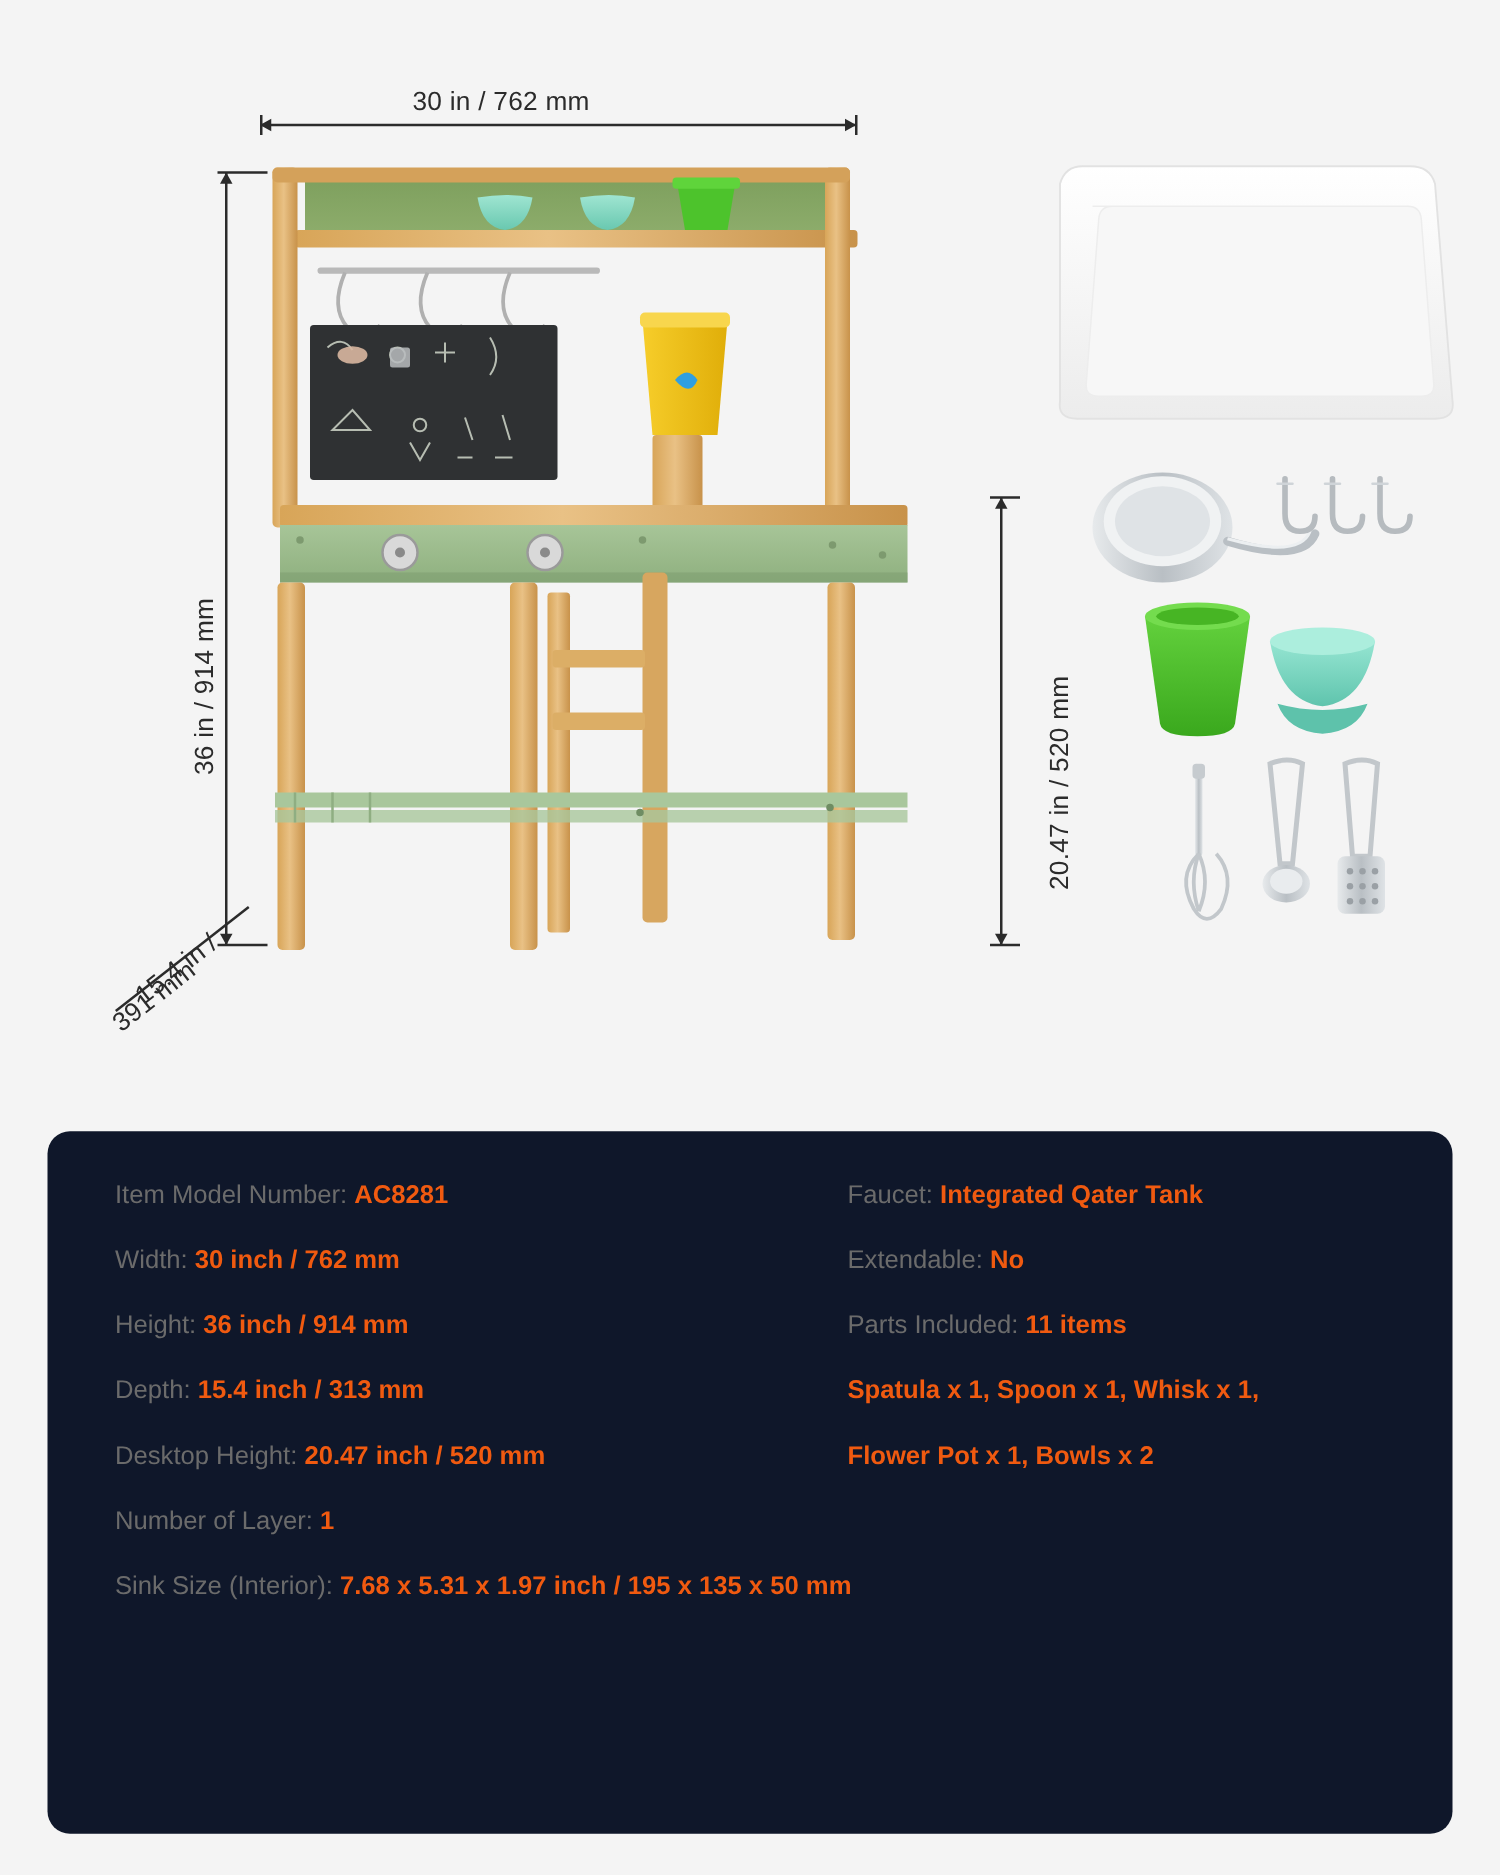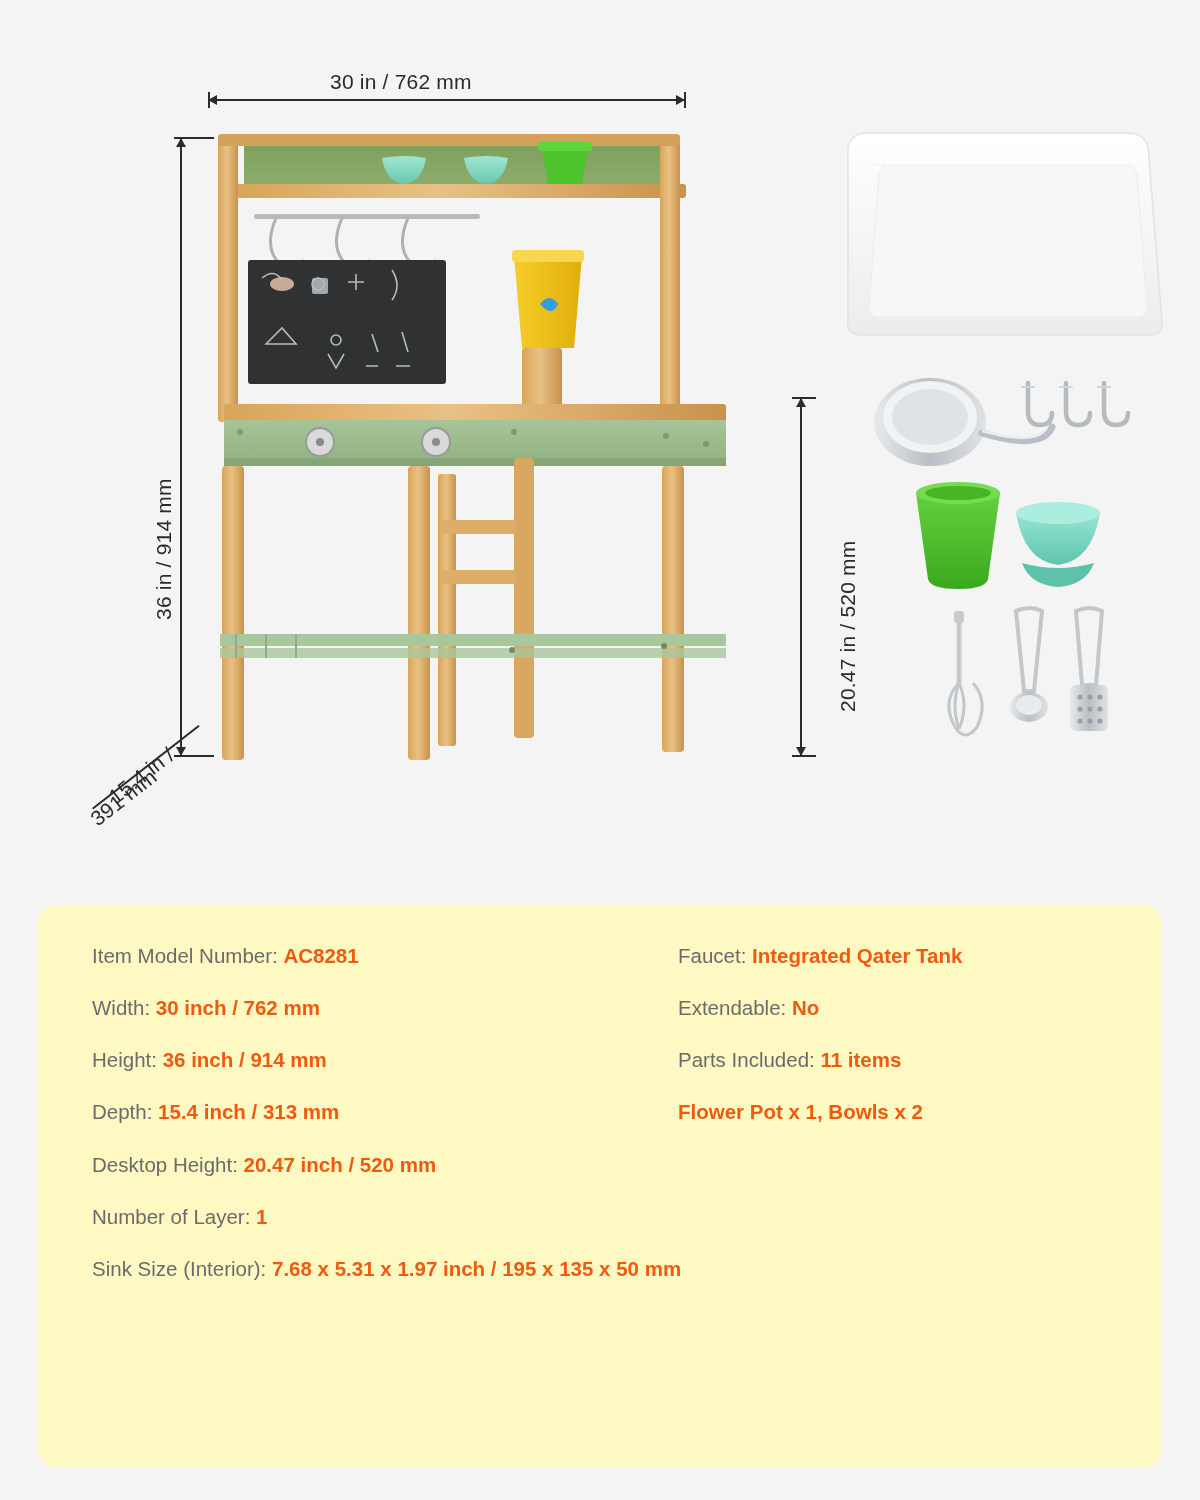--- a/index.html
+++ b/index.html
@@ -26,21 +26,21 @@
   .arrow-r { border-top:5px solid transparent; border-bottom:5px solid transparent; border-left:9px solid #2b2b2b; }
   .arrow-u { border-left:5px solid transparent; border-right:5px solid transparent; border-bottom:9px solid #2b2b2b; }
   .arrow-d { border-left:5px solid transparent; border-right:5px solid transparent; border-top:9px solid #2b2b2b; }
 
   .rot90 { transform:rotate(-90deg); transform-origin:left top; }
   .rot-diag { transform:rotate(-38deg); transform-origin:left top; }
 
   
   #spec-card {
     position:absolute; left:38px; top:905px; width:1124px; height:562px;
-    background:#fef9c3; border-radius:18px;
+    background:#0f172a; border-radius:18px;
   }
   #spec-grid { position:absolute; left:54px; top:38px; width:1020px; }
   .spec-col { position:absolute; top:0; }
   .spec-col.left { left:0; width:530px; }
   .spec-col.right { left:586px; width:470px; }
   .spec-row { font-size:20.5px; color:#6b6b6b; line-height:1.25; margin-bottom:26.5px; white-space:nowrap; }
   .spec-row .v { color:#f05a10; font-weight:bold; }
   .spec-row.orange-only { color:#f05a10; font-weight:bold; }
   .spec-row.wide { white-space:nowrap;text-align:center; }
   .spec-row:last-child { margin-bottom:0; }
@@ -307,17 +307,18 @@
     <div class="spec-col right">
       <div class="spec-row">
         <span>Faucet: </span><span class="v">Integrated Qater Tank</span>
       </div>
       <div class="spec-row">
         <span>Extendable: </span><span class="v">No</span>
       </div>
       <div class="spec-row">
         <span>Parts Included: </span><span class="v">11 items</span>
       </div>
+      <div class="spec-row orange-only">Spatula x 1, Spoon x 1, Whisk x 1,</div>
       <div class="spec-row orange-only">Flower Pot x 1, Bowls x 2</div>
     </div>
 
   </div>
 </div>
 
 </body></html>

